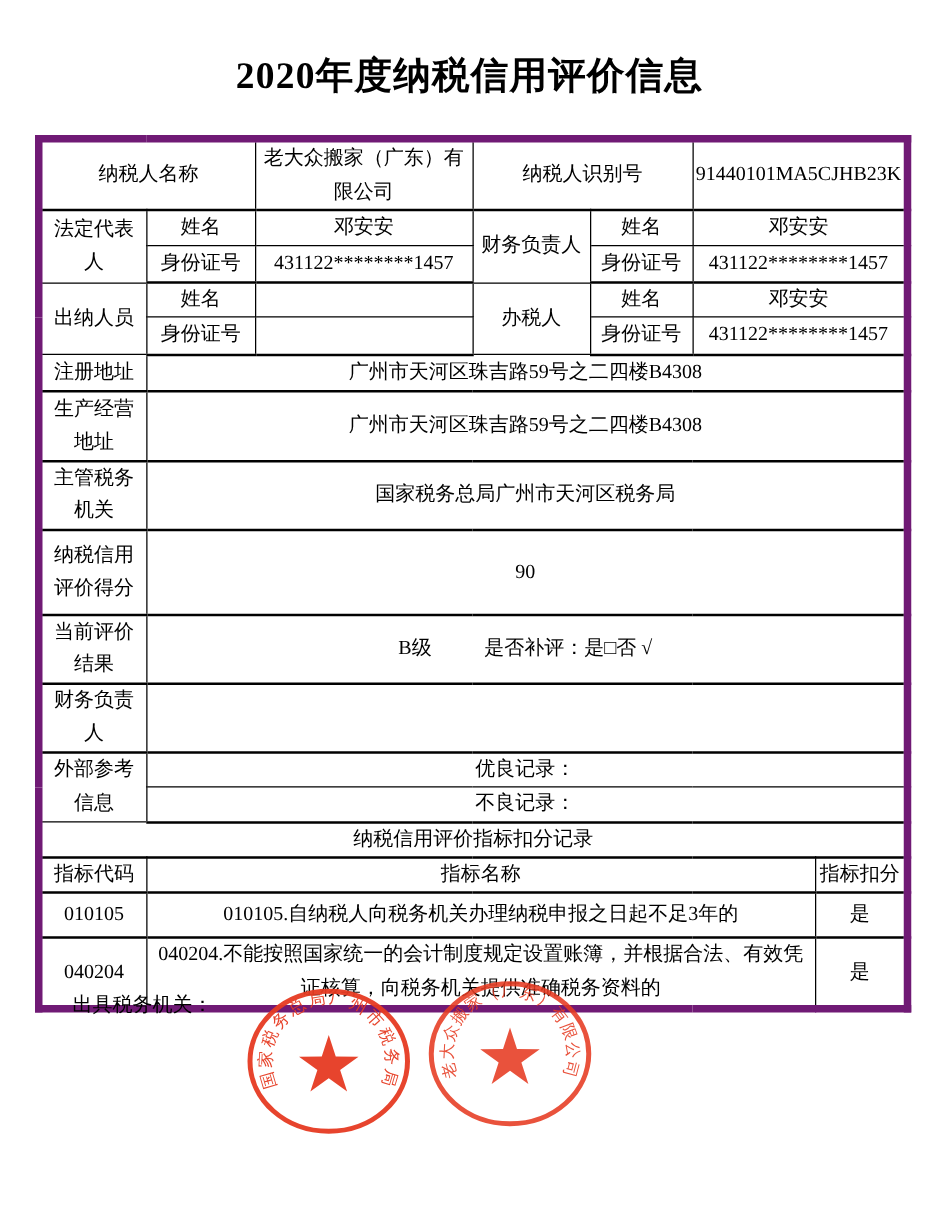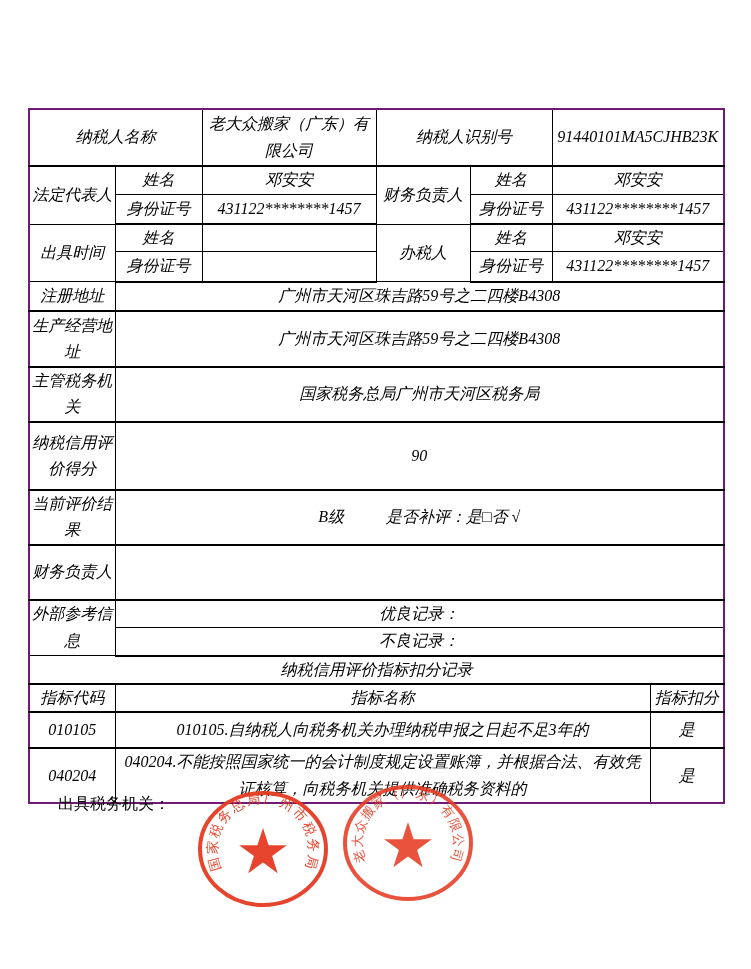--- a/index.html
+++ b/index.html
@@ -7,22 +7,21 @@
     position:relative;width:751px;height:969px;background:#fff;overflow:hidden;
     font-family:"Liberation Serif","DejaVu Serif",serif;color:#000;
   }
   .title{
     position:absolute;top:40px;left:0;width:100%;margin:0;
     text-align:center;font-size:30px;font-weight:bold;letter-spacing:1px;
   }
   table.sheet{
     position:absolute;left:28px;top:108px;width:695px;
     border-collapse:collapse;table-layout:fixed;
-    border:2px solid #701a75;
-    font-style:italic;
+    border:6px solid #701a75;
   }
   table.sheet td{
     border:1px solid #000;
     text-align:center;vertical-align:middle;
     font-size:16px;line-height:1.65;
     padding:0 2px;
     overflow:hidden;
   }
   tr.tb > td, td.bb2{border-bottom-width:2px;}
   td.pad0{padding:0;}
@@ -50,20 +49,21 @@
   .stamp-1{left:195px;top:789px;opacity:0.95;}
   .stamp-2{left:340px;top:783px;opacity:0.88;}
   .stamp-1 text{font-size:13.5px;letter-spacing:2px;}
   .stamp-2 text{font-size:13px;letter-spacing:1px;}
 </style>
 </head>
 <body>
 
 <div class="doc">
 
+  <h1 class="title">2020年度纳税信用评价信息</h1>
 
   <table class="sheet">
     <colgroup>
       <col style="width:86px">
         <col style="width:87px">
         <col style="width:174px">
       <col style="width:94px">
         <col style="width:82px">
         <col style="width:98px">
         <col style="width:74px">
@@ -86,21 +86,21 @@
         <td colspan="2">邓安安</td>
       </tr>
       <tr class="r3 tb">
         <td>身份证号</td>
         <td>431122********1457</td>
         <td>身份证号</td>
         <td colspan="2">431122********1457</td>
       </tr>
 
       <tr class="r4">
-        <td rowspan="2" class="pad0 bb2">出具时间</td>
+        <td rowspan="2" class="pad0 bb2">出纳人员</td>
         <td>姓名</td>
         <td></td>
         <td rowspan="2" class="pad0 bb2">办税人</td>
         <td>姓名</td>
         <td colspan="2">邓安安</td>
       </tr>
       <tr class="r5 tb">
         <td>身份证号</td>
         <td></td>
         <td>身份证号</td>

